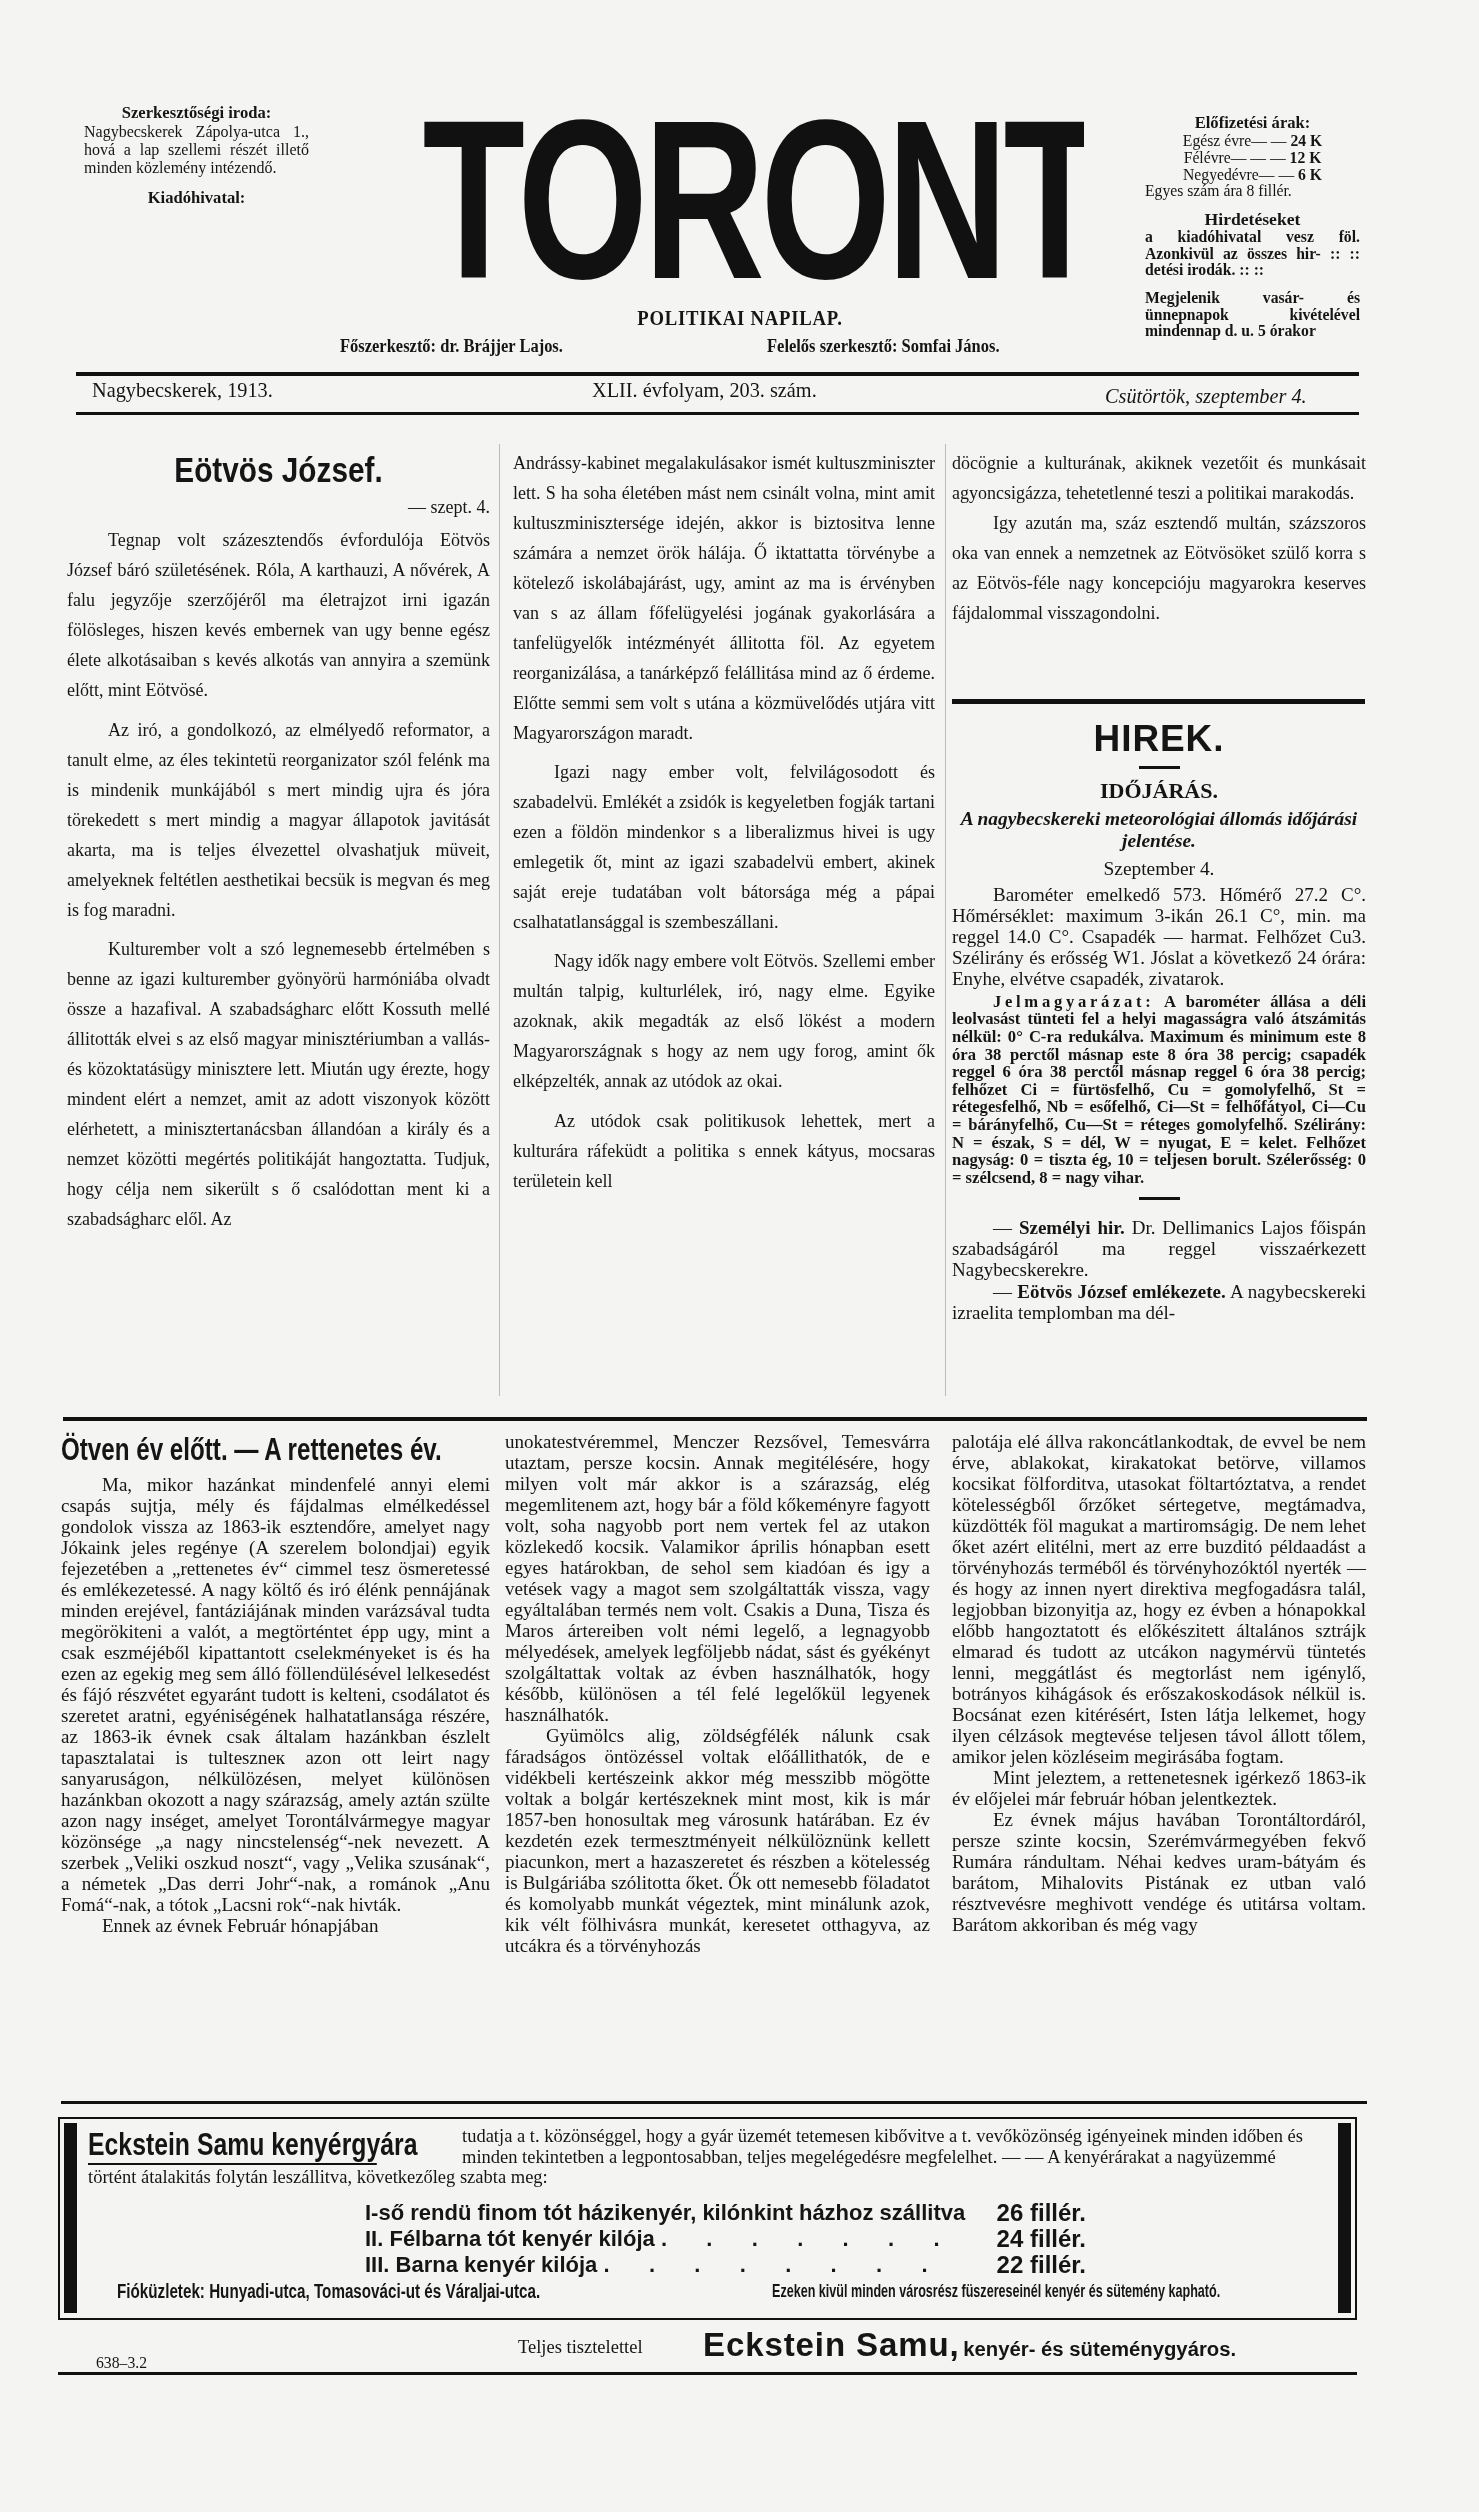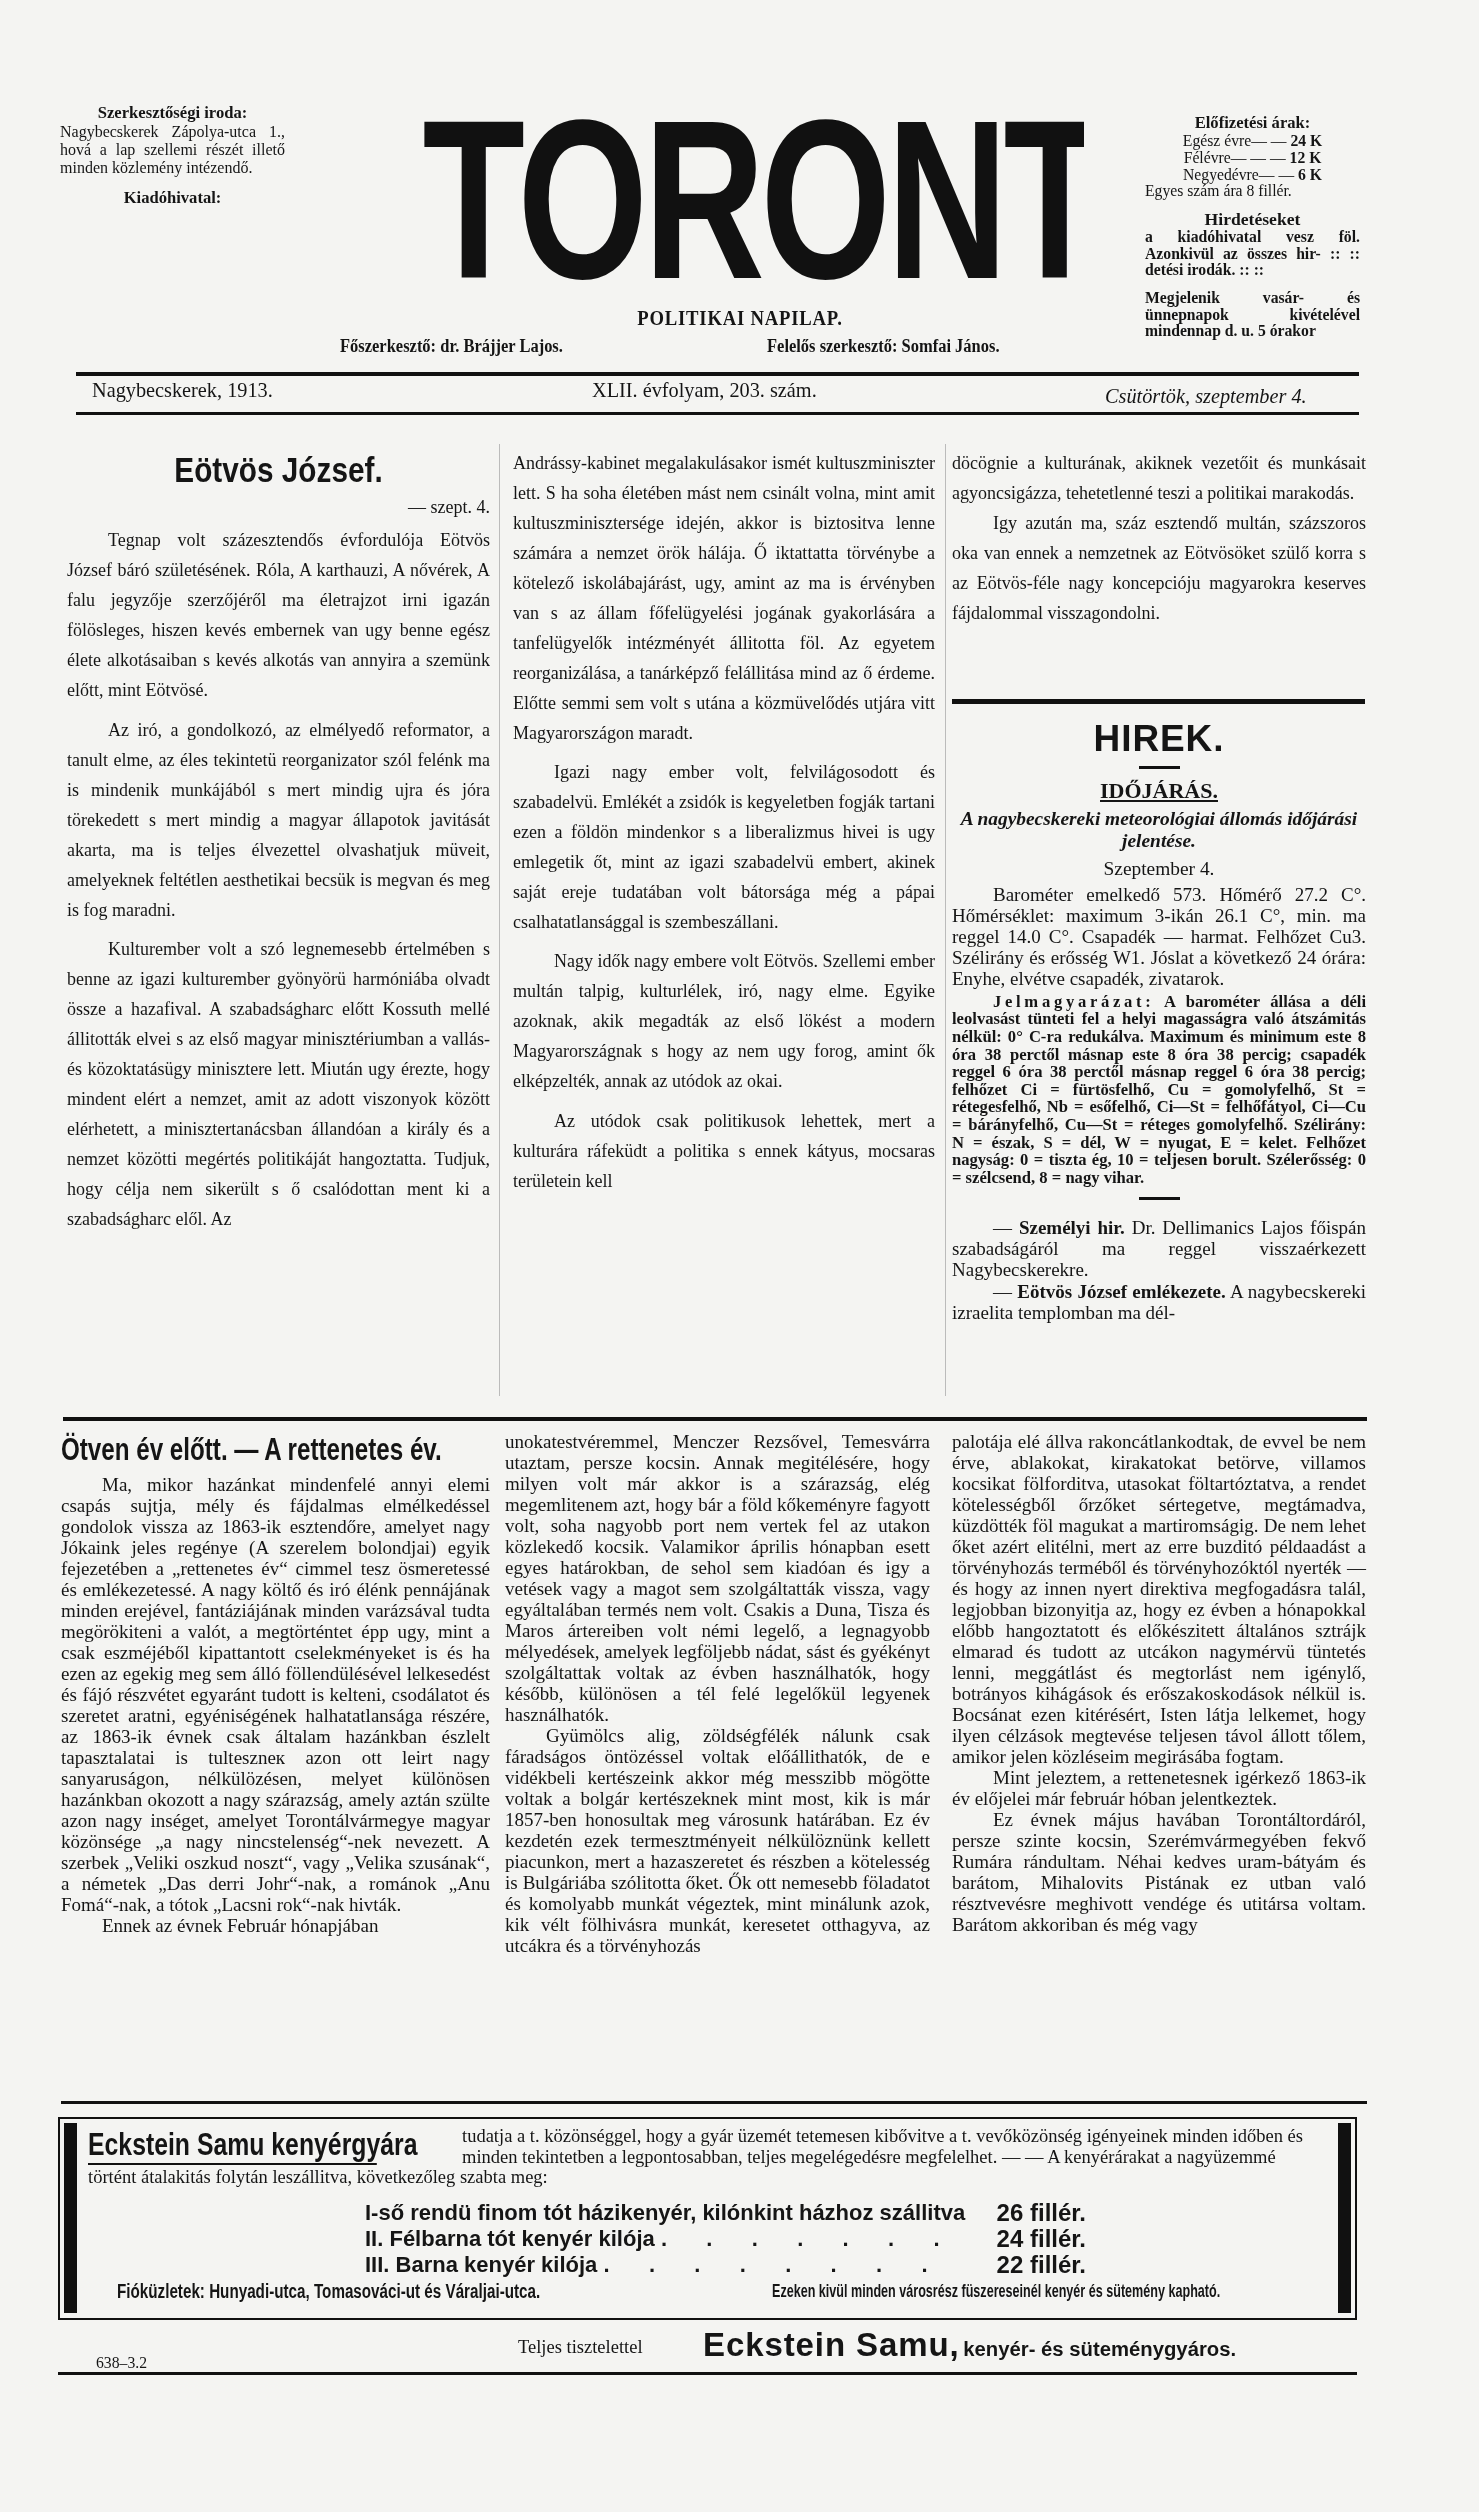--- a/index.html
+++ b/index.html
@@ -4,21 +4,21 @@
 <style>
   html, body { margin:0; padding:0; background:#f4f4f2; }
   body { width:1479px; height:2512px; position:relative; overflow:hidden; color:#151515;
          font-family:"Liberation Serif","DejaVu Serif",serif; }
   .abs { position:absolute; }
   
   .side-box { font-size:16px; line-height:17.6px; text-align:justify; }
   .side-box h4 { margin:0 0 1.8px 0; text-align:center; font-size:16.6px; font-weight:bold; }
   .side-box p { margin:0 0 13px 0; }
   .side-box .bold { font-weight:bold; }
-  #left-box { left:60px; top:104px; width:225px; }
+  #left-box { left:84px; top:104px; width:225px; }
   #right-box { left:1145px; top:115px; width:215px; font-size:15.7px; line-height:16.6px; }
   #right-box .prices div { display:flex; justify-content:center; }
   .logo { left:340px; top:88px; width:740px; height:213px; font-family:"Liberation Sans","DejaVu Sans",sans-serif;
           font-weight:bold; font-size:215px; letter-spacing:-5.5px; line-height:213px; text-align:center;
           transform:scaleX(0.78) scaleY(1.05); transform-origin:center top; color:#111; }
   .logo-wrap { left:337px; top:85px; width:747px; height:222px; overflow:hidden; }
   .subtitle { left:518px; top:305px; width:444px; text-align:center; font-weight:bold; font-size:22px; letter-spacing:0.9px; transform:scaleX(0.85); }
   .editors { top:335px; font-size:19.4px; font-weight:bold; transform:scaleX(0.85); transform-origin:left center; white-space:nowrap; }
   .rule { position:absolute; background:#111; }
   .dateline { top:379px; font-size:20.3px; white-space:nowrap; }
@@ -97,21 +97,21 @@
 <div class="rule" style="left:945px;top:444px;width:0.9px;height:952px;background:#bbb;"></div>
 <div class="col" style="left:952px;top:448px;width:414px;">
   <p class="cont">döcögnie a kulturának, akiknek vezetőit és munkásait agyoncsigázza, tehetetlenné teszi a politikai marakodás.</p>
   <p style="margin-top:0;">Igy azután ma, száz esztendő multán, százszoros oka van ennek a nemzetnek az Eötvösöket szülő korra s az Eötvös-féle nagy koncepcióju magyarokra keserves fájdalommal visszagondolni.</p>
 </div>
 
 <div class="rule" style="left:952px;top:699px;width:413px;height:4.6px;"></div>
 <div class="abs hirek-col" style="left:952px;top:718px;width:414px;">
   <h2 class="headline" style="font-size:37px;line-height:41px;letter-spacing:0.9px;">HIREK.</h2>
   <div class="sep-short" style="margin:7.4px auto 9.2px auto;"></div>
-  <div style="text-align:center;font-weight:bold;font-size:22px;line-height:26px;text-decoration:underline;">IDŐJÁRÁS.</div>
+  <div style="text-align:center;font-weight:bold;font-size:22px;line-height:26px;">IDŐJÁRÁS.</div>
   <div style="text-align:center;font-style:italic;font-weight:bold;font-size:19.4px;line-height:22px;margin-top:3.7px;">A nagybecskereki meteorológiai állomás időjárási jelentése.</div>
   <div style="text-align:center;font-size:19.4px;margin:5.5px 0 5.5px 0;">Szeptember 4.</div>
   <div style="text-align:justify;text-indent:41px;font-size:19px;line-height:21px;">Barométer emelkedő 573. Hőmérő 27.2 C°. Hőmérséklet: maximum 3-ikán 26.1 C°, min. ma reggel 14.0 C°. Csapadék — harmat. Felhőzet Cu3. Szélirány és erősség W1. Jóslat a következő 24 órára: Enyhe, elvétve csapadék, zivatarok.</div>
   <div class="sm" style="text-align:justify;text-indent:41px;margin-top:3.7px;font-weight:bold;">
     <span style="letter-spacing:3.7px;">Jelmagyarázat:</span>
     <span>A barométer állása a déli leolvasást tünteti fel a helyi magasságra való átszámitás nélkül: 0° C-ra redukálva. Maximum és minimum este 8 óra 38 perctől másnap este 8 óra 38 percig; csapadék reggel 6 óra 38 perctől másnap reggel 6 óra 38 percig; felhőzet Ci = fürtösfelhő, Cu = gomolyfelhő, St = rétegesfelhő, Nb = esőfelhő, Ci—St = felhőfátyol, Ci—Cu = bárányfelhő, Cu—St = réteges gomolyfelhő. Szélirány: N = észak, S = dél, W = nyugat, E = kelet. Felhőzet nagyság: 0 = tiszta ég, 10 = teljesen borult. Szélerősség: 0 = szélcsend, 8 = nagy vihar.</span>
   </div>
   <div class="sep-short" style="margin:11px auto 16.6px auto;"></div>
   <div style="text-align:justify;text-indent:41px;font-size:19px;line-height:21px;">— <b>Személyi hir.</b> <span>Dr. Dellimanics Lajos főispán szabadságáról ma reggel visszaérkezett Nagybecskerekre.</span></div>
   <div style="text-align:justify;text-indent:41px;font-size:19px;line-height:21px;margin-top:1.8px;">— <b>Eötvös József emlékezete.</b> <span>A nagybecskereki izraelita templomban ma dél-</span></div>

